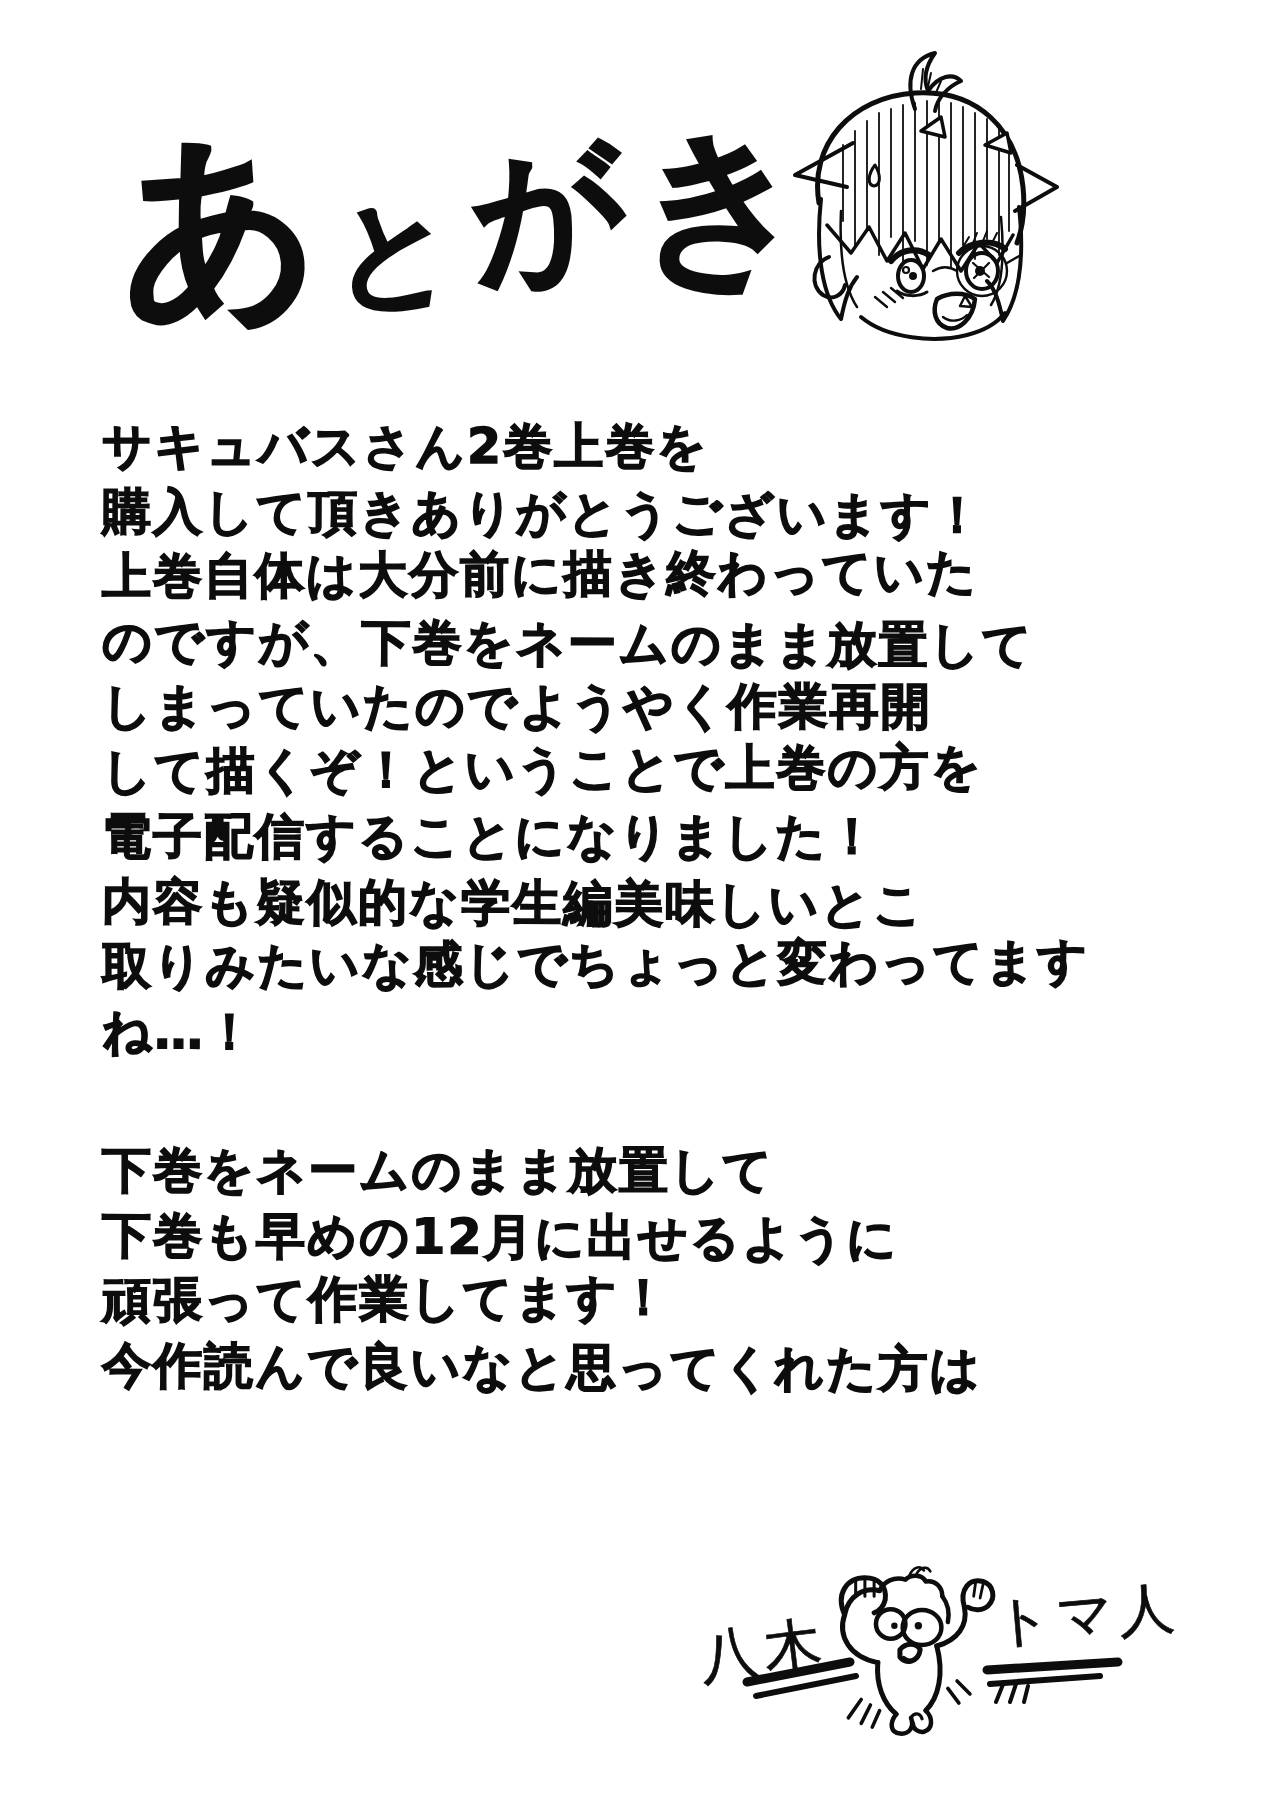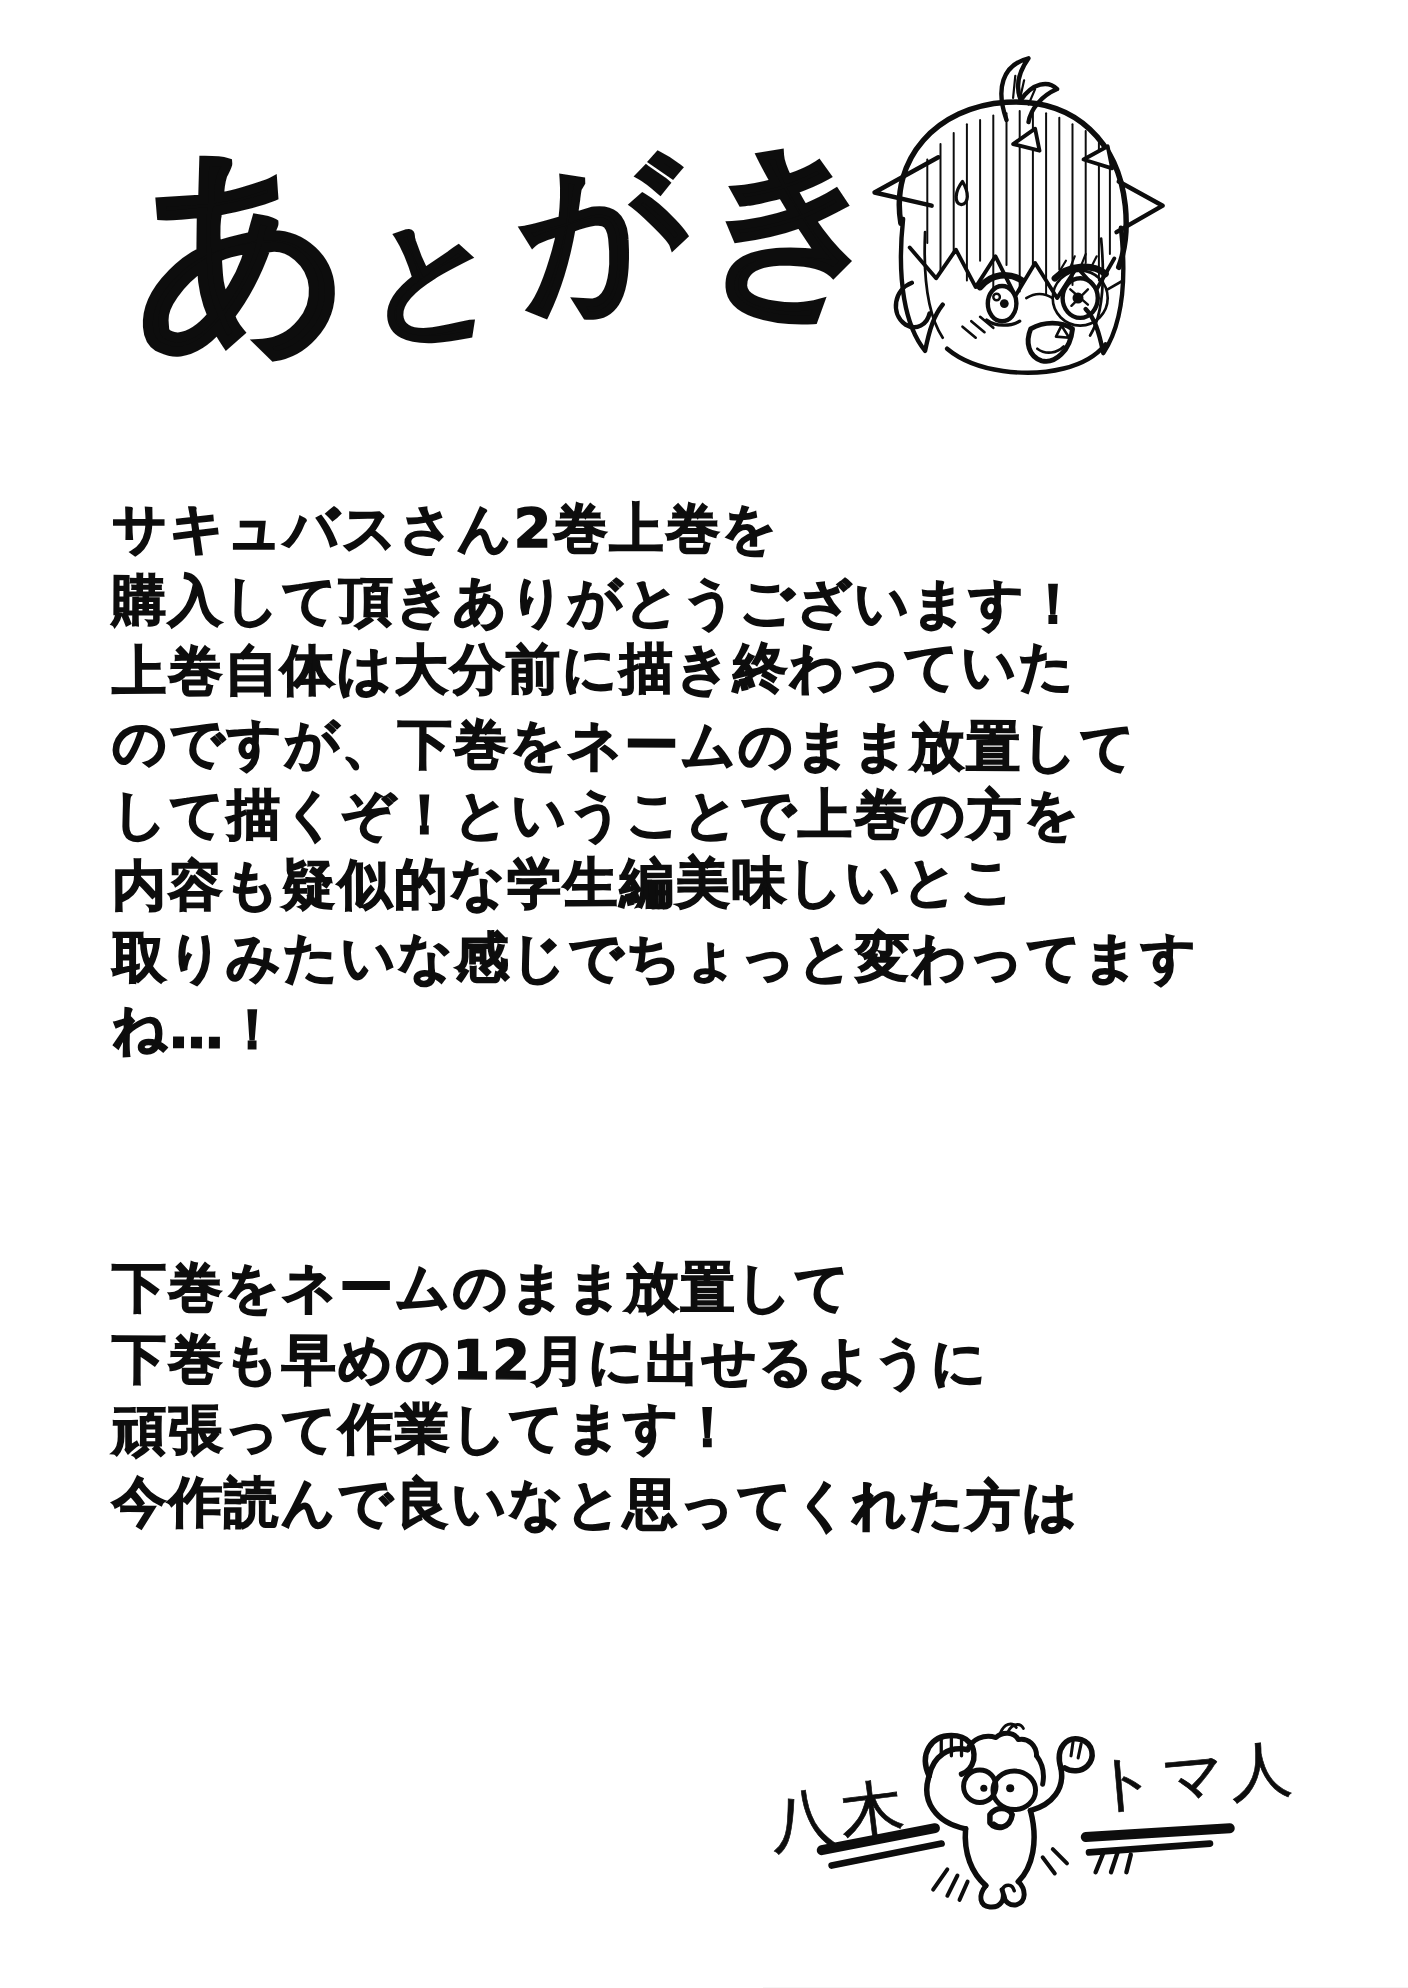--- a/index.html
+++ b/index.html
@@ -25,21 +25,21 @@
   .tc1{font-size:118px;transform:translateY(34px) rotate(-3deg);margin-left:14px;}
   .tc2{font-size:150px;transform:translateY(-6px) rotate(-7deg);margin-left:18px;}
   .tc3{font-size:168px;transform:translateY(-14px) rotate(-3deg);margin-left:10px;}
   
   .para{
     position:absolute;left:102px;width:1120px;
     font-size:49px;font-weight:700;letter-spacing:2px;
     -webkit-text-stroke:1.4px #0d0d0d;
     white-space:nowrap;
   }
-  .para1{top:414px;margin-top:34px;}
+  .para1{top:414px;}
   .para2{top:1138px;}
   .line{line-height:65px;transform-origin:left center;}
   .line:nth-child(2n){transform:rotate(.25deg);}
   .line:nth-child(3n){transform:rotate(-.3deg);}
   
   .chibi{position:absolute;left:765px;top:44px;width:300px;height:312px;}
   .mascot{position:absolute;left:793px;top:1550px;width:212px;height:192px;}
   .sigstrokes{position:absolute;left:560px;top:1630px;width:600px;height:132px;}
   
   .sig{position:absolute;white-space:nowrap;font-weight:400;-webkit-text-stroke:.6px #0d0d0d;}
@@ -120,21 +120,23 @@
     <path d="M110 252 L122 262 M118 247 L130 257 M126 243 L138 253" stroke-width="2.4"></path>
     <path d="M96 272 C122 294 170 298 202 290 C218 286 232 278 240 268" stroke-width="4"></path>
   </svg>
 
   <main>
     <section class="para para1">
       <div class="line">サキュバスさん2巻上巻を</div>
       <div class="line">購入して頂きありがとうございます！</div>
       <div class="line">上巻自体は大分前に描き終わっていた</div>
       <div class="line">のですが、下巻をネームのまま放置して</div>
+      <div class="line">しまっていたのでようやく作業再開</div>
       <div class="line">して描くぞ！ということで上巻の方を</div>
+      <div class="line">電子配信することになりました！</div>
       <div class="line">内容も疑似的な学生編美味しいとこ</div>
       <div class="line">取りみたいな感じでちょっと変わってます</div>
       <div class="line">ね…！</div>
     </section>
     <section class="para para2">
       <div class="line">下巻をネームのまま放置して</div>
       <div class="line">下巻も早めの12月に出せるように</div>
       <div class="line">頑張って作業してます！</div>
       <div class="line">今作読んで良いなと思ってくれた方は</div>
     </section>

